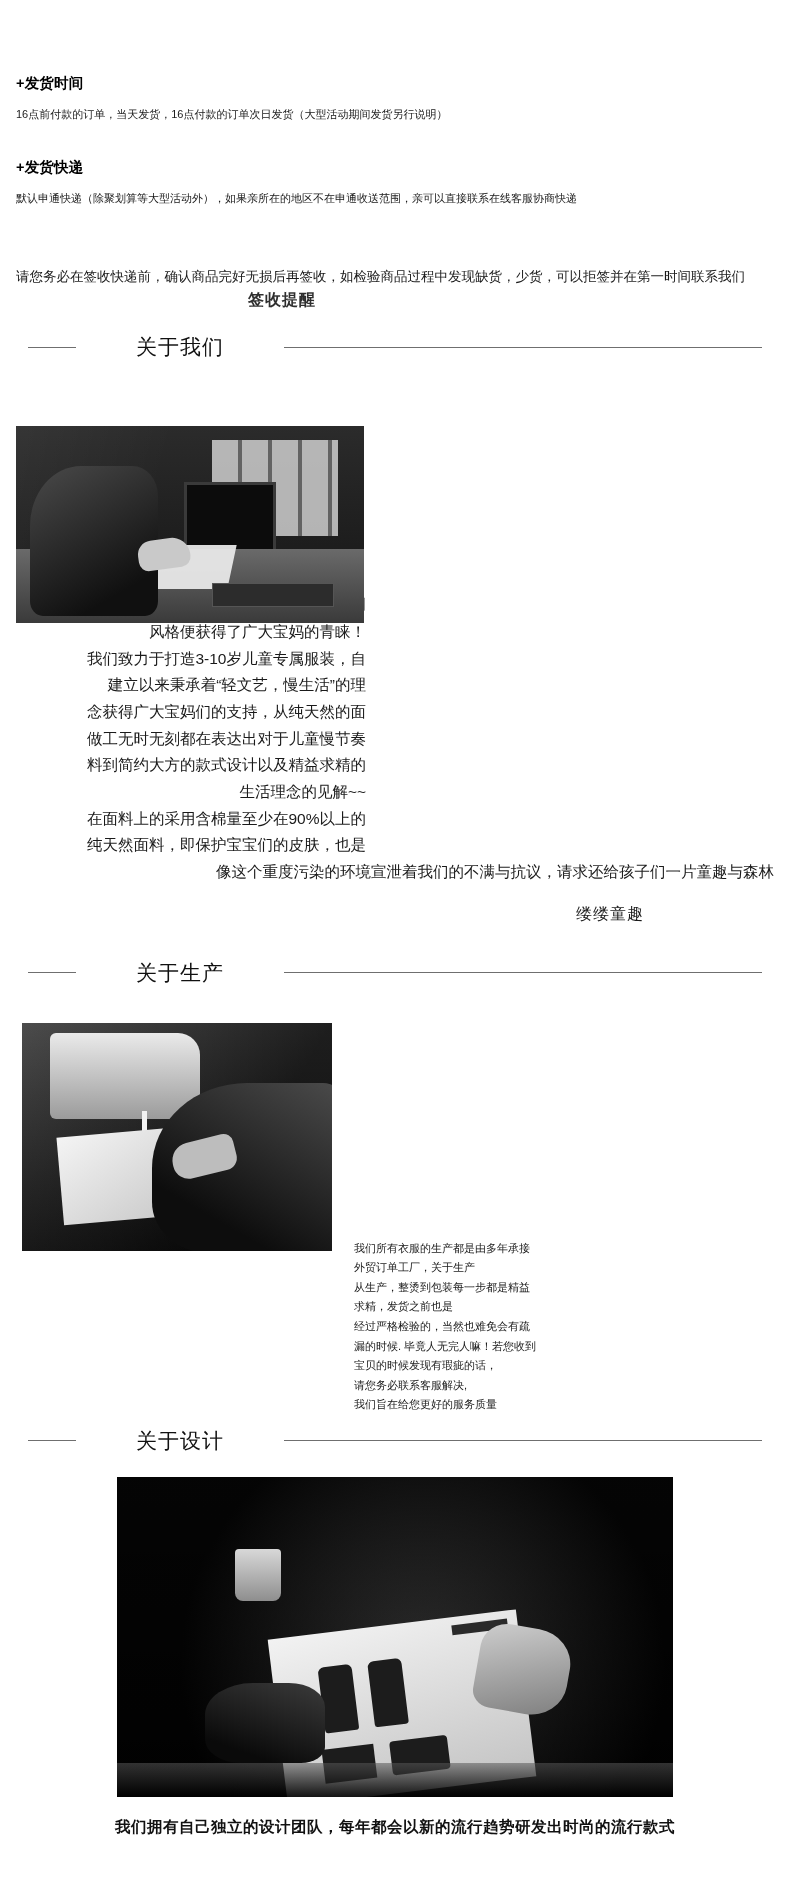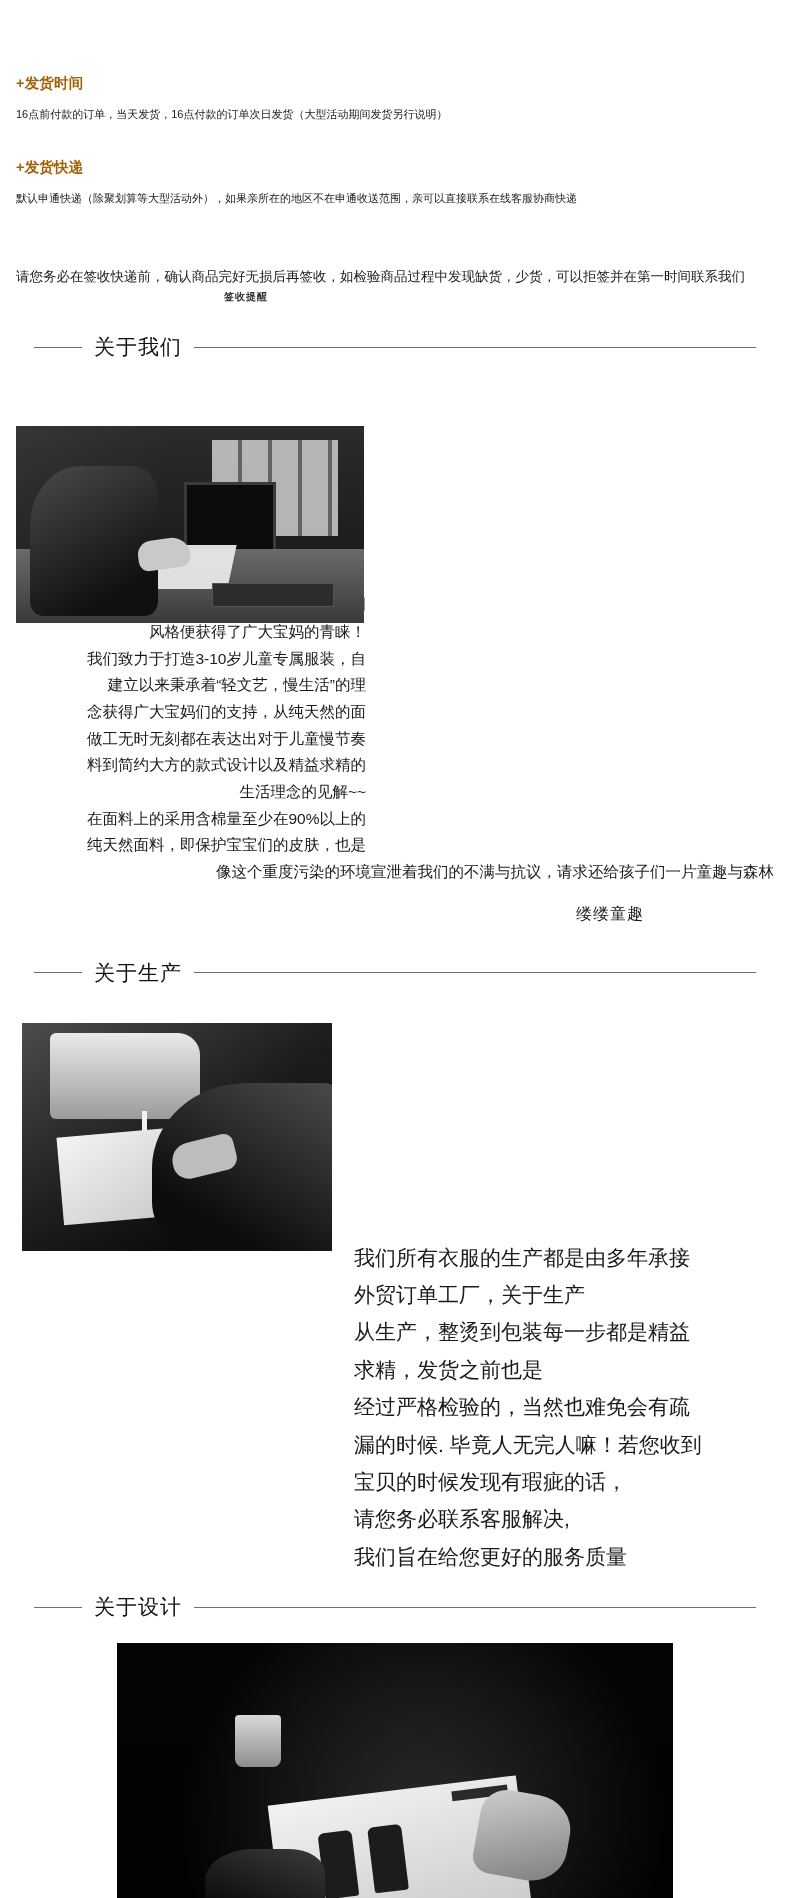--- a/index.html
+++ b/index.html
@@ -24,21 +24,21 @@
     padding: 0 16px;
   }
 
   
   .ship-block {
     padding-top: 74px;
   }
   .ship-heading {
     font-size: 14.5px;
     font-weight: bold;
-    color: #a16207;
+    color: #000000;
     margin: 0 0 13px 0;
     letter-spacing: 0.2px;
   }
   .ship-para {
     font-size: 11px;
     line-height: 1.62;
     color: #1a1a1a;
     margin: 0;
   }
   .gap-a { height: 34px; }
@@ -48,35 +48,36 @@
     position: relative;
   }
   .sign-note {
     font-size: 13.5px;
     line-height: 1.62;
     color: #1a1a1a;
     margin: 0;
   }
   .sign-stamp {
     position: absolute;
-    left: 208px;
+    left: 232px;
     top: 24px;
-    font-size: 10px;
+    font-size: 16px;
     font-weight: bold;
     color: #1d1d1d;
     letter-spacing: 1px;
     opacity: 0.92;
   }
 
   
   .section-head {
     display: flex;
     align-items: center;
-    margin: 18px;
+    margin: 12px;
     padding: 0;
+    gap: 48px;
   }
   .section-head .rule-left {
     width: 48px;
     height: 1px;
     background: #6f6f6f;
     flex: 0 0 48px;
   }
   .section-head .rule-right {
     height: 1px;
     background: #6f6f6f;
@@ -134,21 +135,21 @@
   }
   .prod-photo {
     position: absolute;
     left: 6px;
     top: 12px;
     width: 310px;
     height: 228px;
   }
   .prod-text {
     margin-left: 338px;
-    font-size: 21px;
+    font-size: 11px;
     line-height: 1.78;
     color: #1a1a1a;
   }
   .prod-text p { margin: 0; }
 
   
   .design {
     margin-top: 6px;
   }
   .design-photo {

